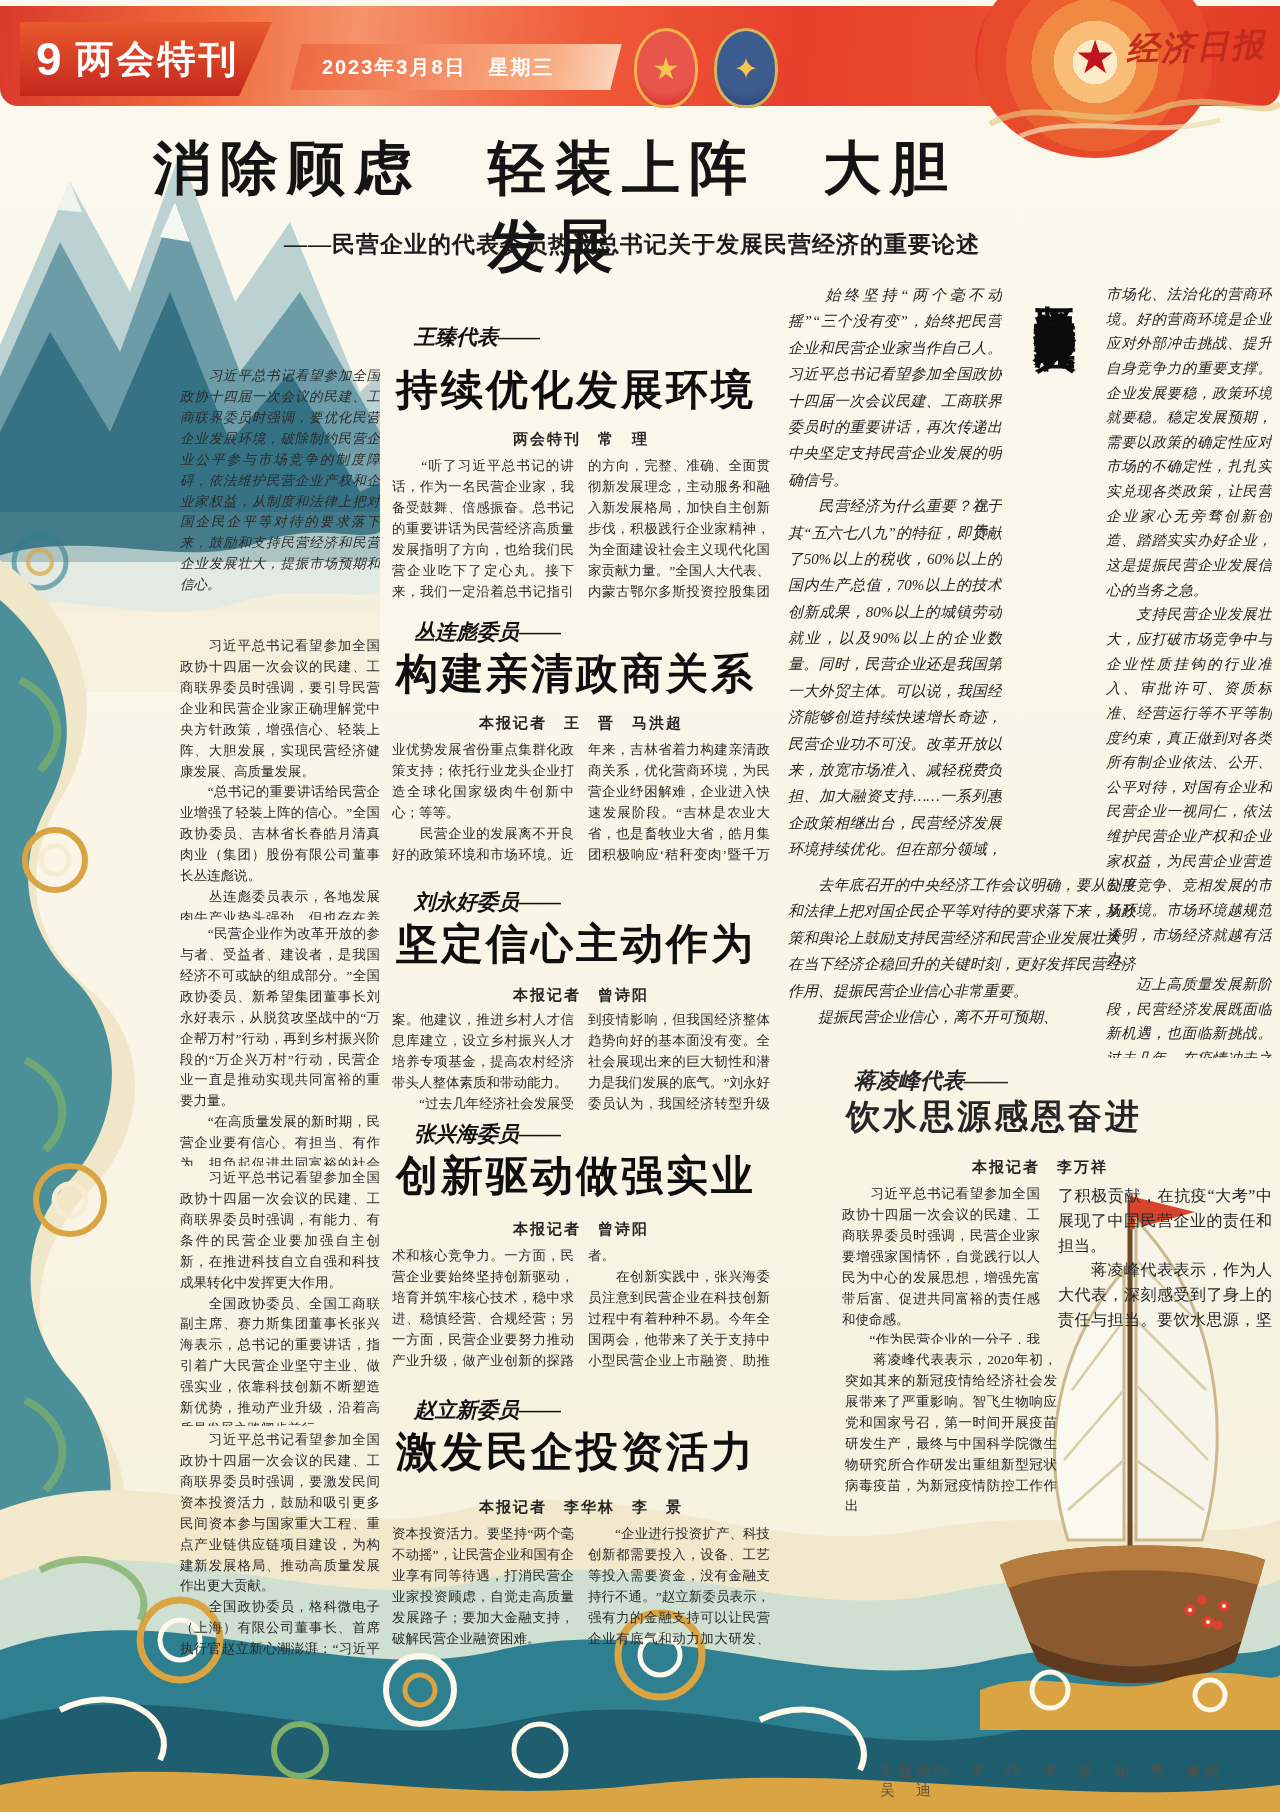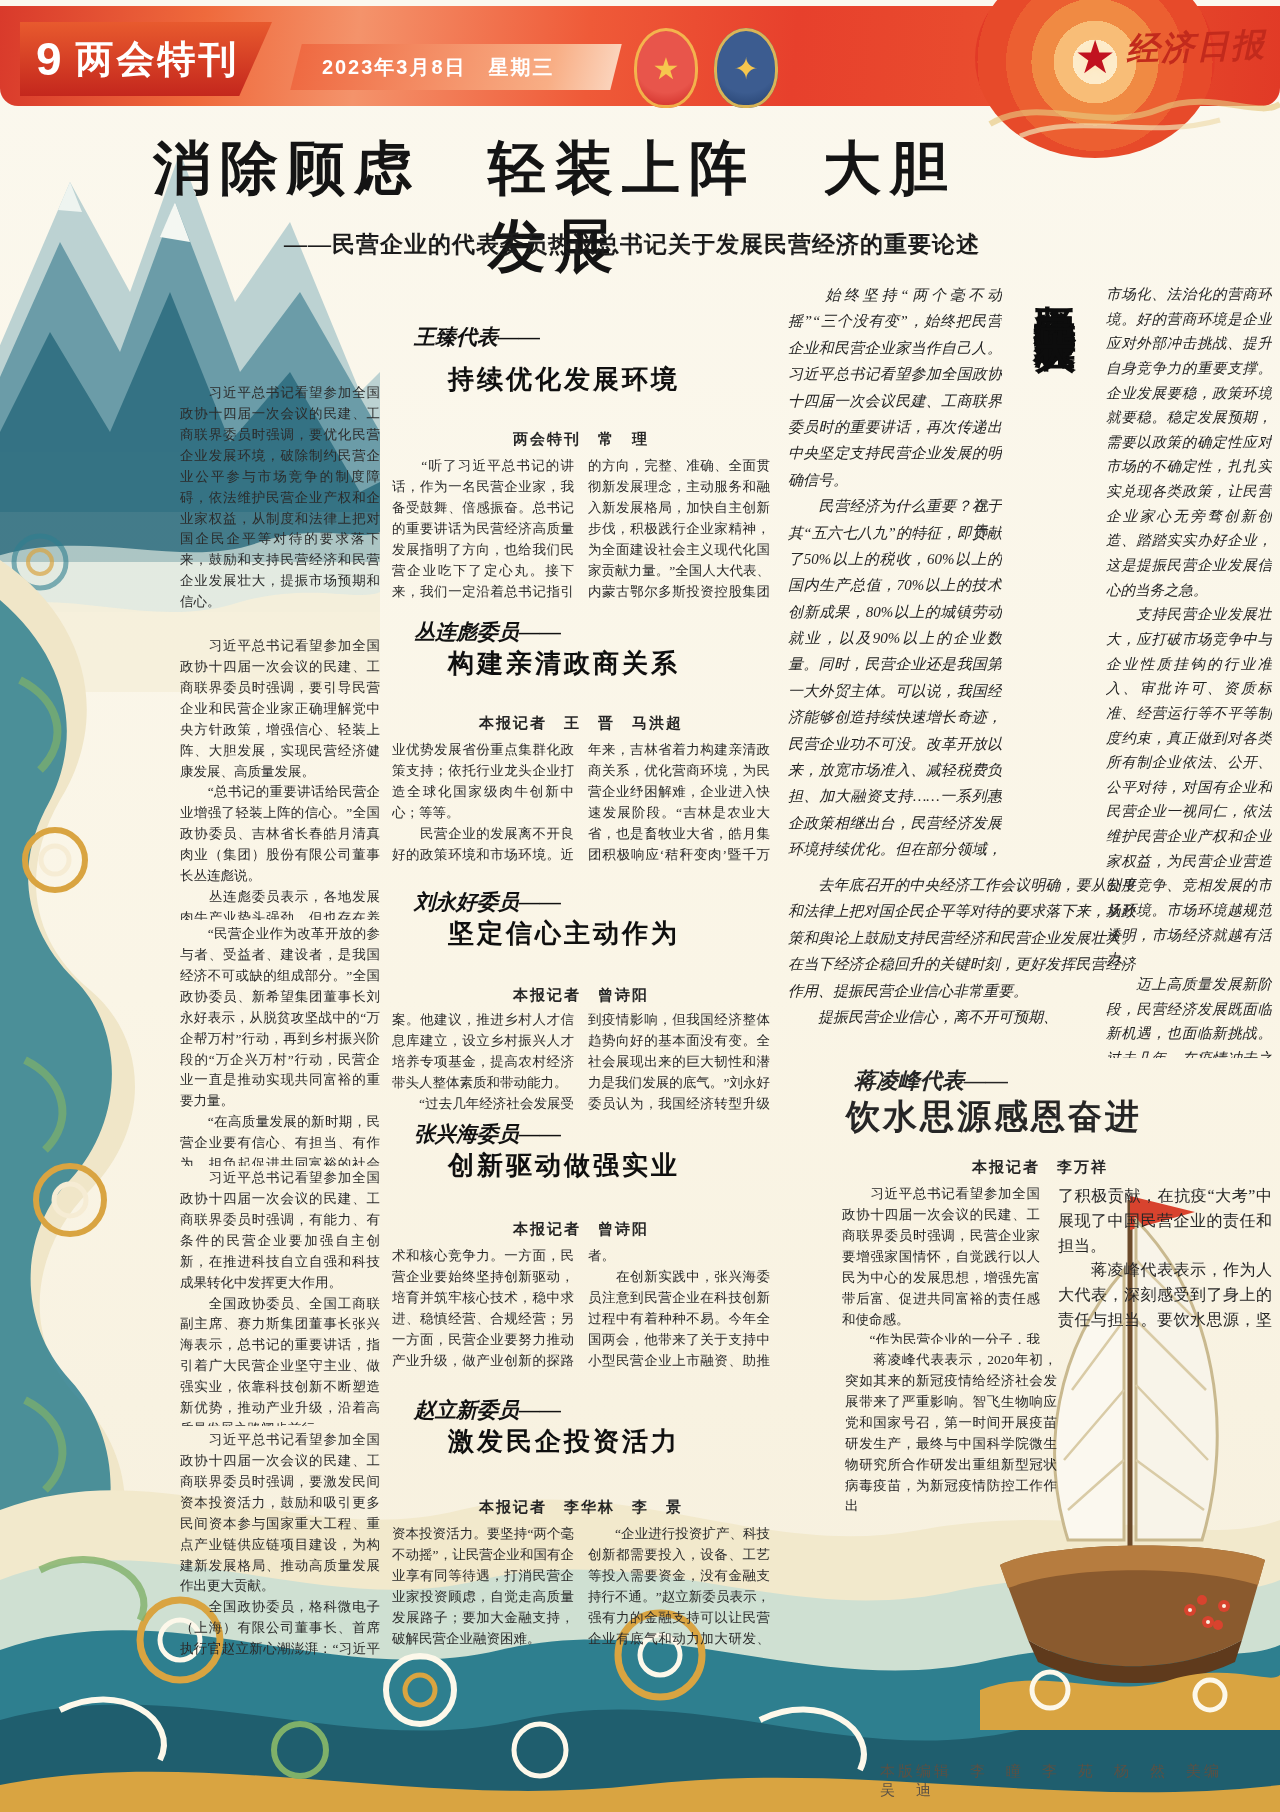--- a/index.html
+++ b/index.html
@@ -47,29 +47,29 @@
 
   
   .main-headline{left:120px;top:130px;width:870px;text-align:center;
     font-family:var(--sans);font-weight:900;font-size:58px;letter-spacing:9px;color:#141414;}
   .sub-headline{left:130px;top:229px;width:850px;text-align:right;
     font-weight:700;font-size:23px;letter-spacing:1px;color:#1c1c1c;}
 
   
   .rail{left:180px;width:200px;font-size:13.5px;line-height:1.55;text-align:justify;
     white-space:pre-line;overflow:hidden;color:#2b2b2b;}
-  .rail-1{top:383px;height:268px;}
+  .rail-1{top:366px;height:268px;font-style:italic;}
   .rail-2{top:636px;height:284px;}
   .rail-3{top:924px;height:242px;}
   .rail-4{top:1168px;height:258px;}
   .rail-5{top:1430px;height:226px;}
 
   
   .sec-label{left:414px;width:340px;font-size:21px;font-style:italic;font-weight:700;color:#111;}
-  .sec-title{left:379px;width:370px;text-align:center;font-weight:900;font-size:26px;
+  .sec-title{left:396px;width:370px;font-weight:900;font-size:42px;
     letter-spacing:3px;color:#0f0f0f;font-family:var(--serif);}
   .sec-byline{left:392px;width:378px;text-align:center;font-weight:700;font-size:15px;letter-spacing:2px;}
   .sec-body{left:392px;width:378px;font-size:13.5px;line-height:1.55;text-align:justify;
     column-count:2;column-gap:14px;white-space:pre-line;overflow:hidden;color:#2b2b2b;}
   .lab1{top:323px;} .tit1{top:362px;} .by1{top:430px;} .bo1{top:456px;height:164px;}
   .lab2{top:618px;} .tit2{top:646px;} .by2{top:714px;} .bo2{top:740px;height:140px;}
   .lab3{top:888px;} .tit3{top:916px;} .by3{top:986px;} .bo3{top:1010px;height:112px;}
   .lab4{top:1120px;}.tit4{top:1148px;}.by4{top:1220px;}.bo4{top:1246px;height:144px;}
   .lab5{top:1396px;}.tit5{top:1424px;}.by5{top:1498px;}.bo5{top:1524px;height:134px;}
 

